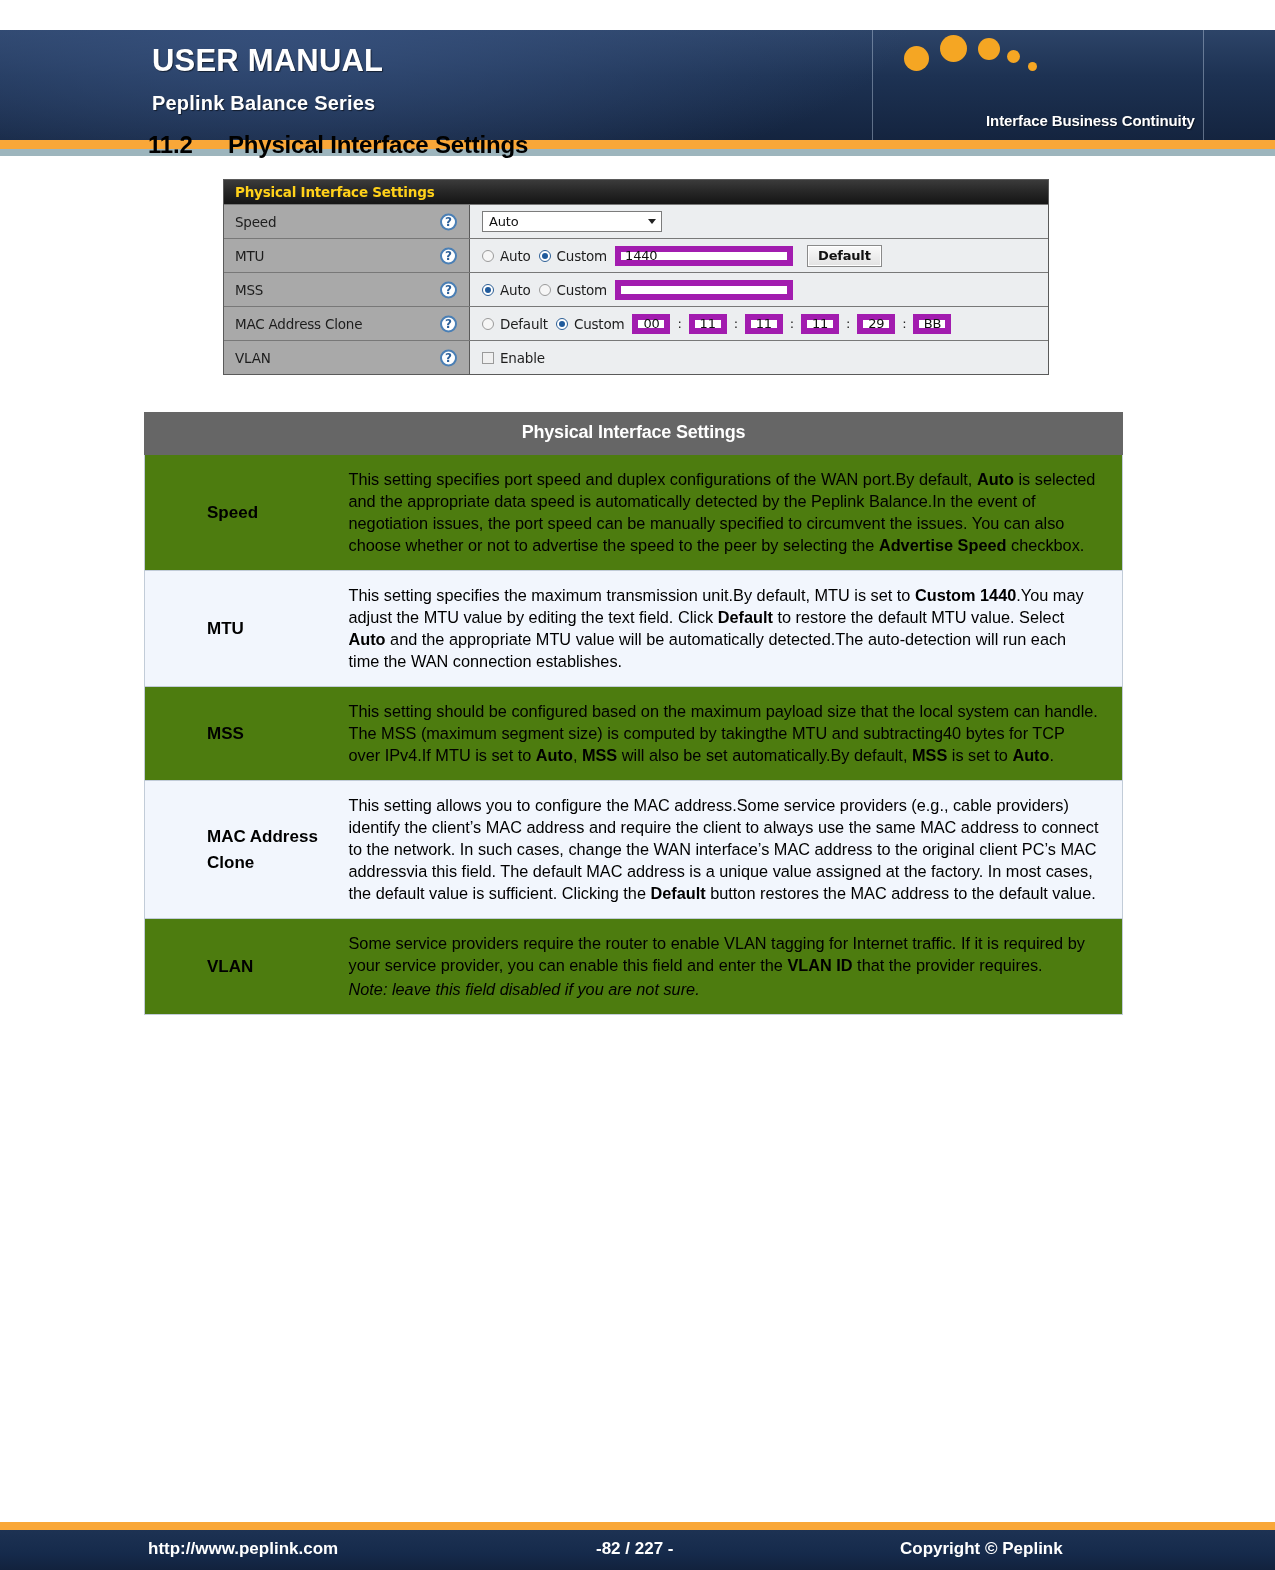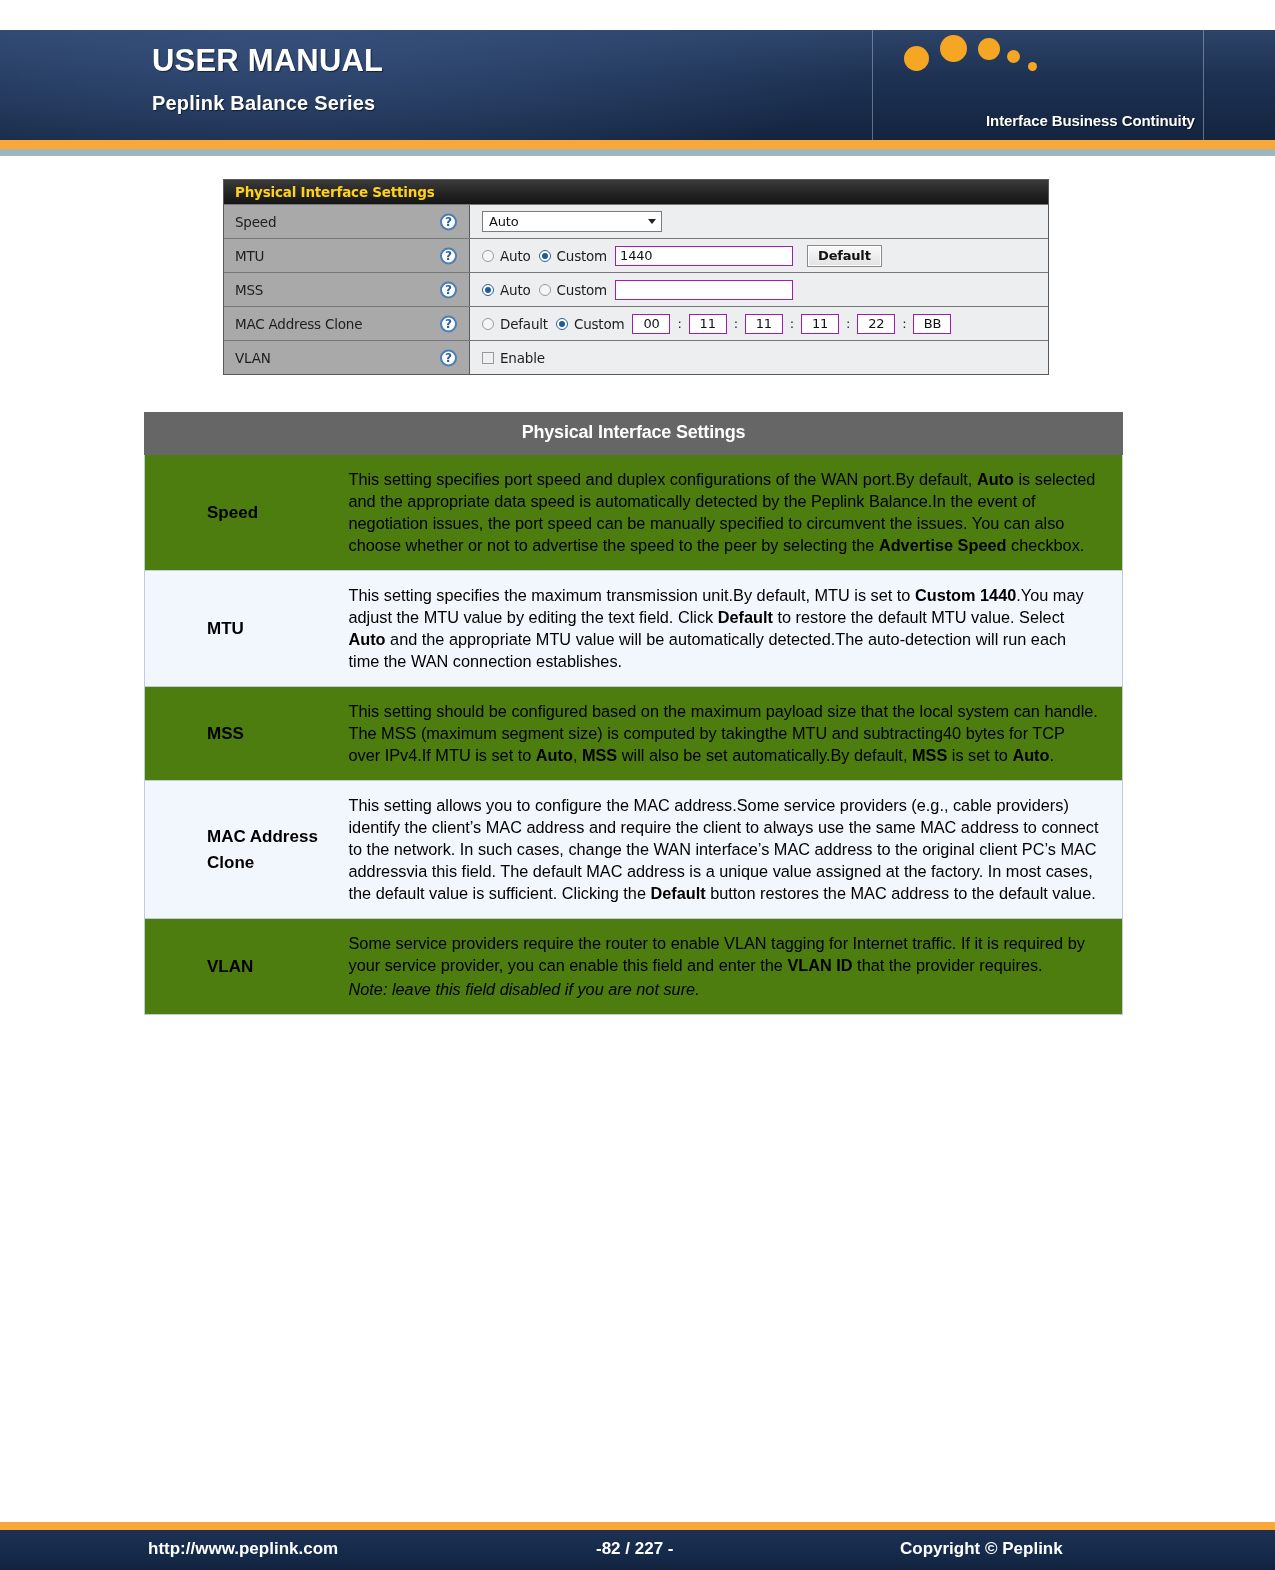--- a/index.html
+++ b/index.html
@@ -138,21 +138,21 @@
   .radio.on::after {
     content:""; position: absolute; left: 2px; top: 2px;
     width: 6px; height: 6px; border-radius: 50%; background: #1f5header;
     background: #1f5a9c;
   }
   .chk {
     width: 12px; height: 12px; border: 1px solid #9a9a9a;
     background: #f0f0f0; display: inline-block; flex: none;
   }
   .txt {
-    height: 20px; background: #ffffff; border: 1px solid #a21caf;
+    height: 20px; background: #ffffff; border: 6px solid #a21caf;
     font-size: 13px; color: #111; padding: 0 4px;
     display: flex; align-items: center;
   }
   .txt.mtu { width: 178px; }
   .txt.mss { width: 178px; }
   .txt.mac { width: 38px; justify-content: center; }
   .btn-default {
     height: 22px; min-width: 74px; padding: 0 10px;
     background: #e6e6e6;
     background-image: linear-gradient(180deg,#fafafa 0%,#e2e2e2 100%);
@@ -230,20 +230,21 @@
       <span class="dot d2"></span>
       <span class="dot d3"></span>
       <span class="dot d4"></span>
       <span class="dot d5"></span>
       <div class="logo-tag">Interface Business Continuity</div>
     </div>
   </div>
   <div class="hdr-orange"></div>
   <div class="hdr-steel"></div>
 
+  <div class="sec-head"><span class="sec-num">11.2</span><span>Physical Interface Settings</span></div>
 
   <div class="shot">
     <div class="shot-title">Physical Interface Settings</div>
 
     <div class="shot-row">
       <div class="shot-label">
         <span>Speed</span>
         <span class="qmark">?</span>
       </div>
       <div class="shot-field">
@@ -294,21 +295,21 @@
         <span class="radio on"></span>
         <span class="lbl-inline">Custom</span>
         <span class="txt mac">00</span>
         <span class="colon">:</span>
         <span class="txt mac">11</span>
         <span class="colon">:</span>
         <span class="txt mac">11</span>
         <span class="colon">:</span>
         <span class="txt mac">11</span>
         <span class="colon">:</span>
-        <span class="txt mac">22</span>
+        <span class="txt mac">29</span>
         <span class="colon">:</span>
         <span class="txt mac">BB</span>
       </div>
     </div>
 
     <div class="shot-row">
       <div class="shot-label">
         <span>VLAN</span>
         <span class="qmark">?</span>
       </div>

